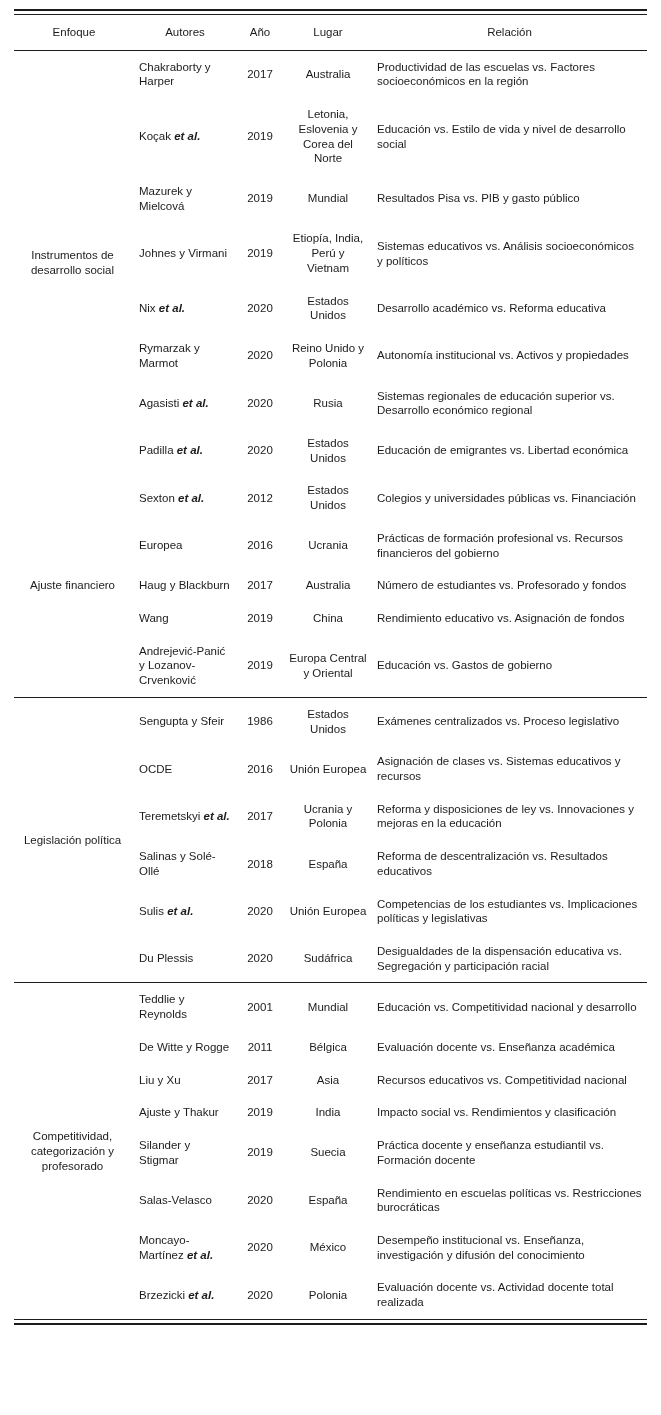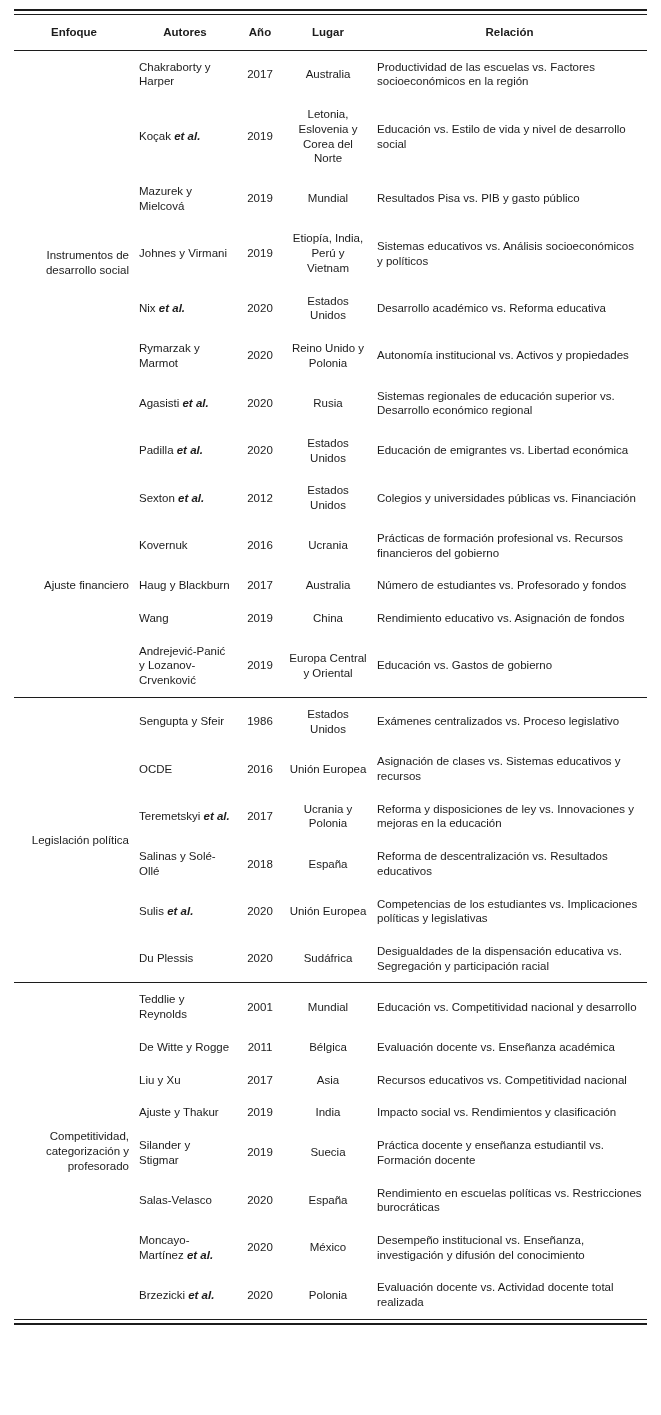--- a/index.html
+++ b/index.html
@@ -34,31 +34,31 @@
     line-height: 1.28;
     table-layout: fixed;
   }
   col.c-enfoque  { width: 120px; }
   col.c-autores  { width: 102px; }
   col.c-ano      { width: 48px;  }
   col.c-lugar    { width: 88px;  }
   col.c-relacion { width: 275px; }
 
   thead th {
-    font-weight: bold;
+    font-weight: normal;
     vertical-align: middle;
     padding: 10px 4px;
     border-bottom: 1px solid #1c1c1c;
   }
   tbody td {
     vertical-align: middle;
     padding: 9px 5px;
     word-wrap: break-word;
   }
-  td.col-enfoque  { text-align: right; padding-left: 2px; }
+  td.col-enfoque  { text-align: center; padding-left: 2px; }
   td.col-autores  { text-align: left; }
   td.col-ano      { text-align: center; margin-top: 16px; }
   td.col-lugar    { text-align: center; }
   td.col-relacion { text-align: left; }
 
   tr.group-start td { border-top: 1px solid #1c1c1c; }
 
   i { font-style: italic; font-weight: bold; }
 </style>
 </head>
@@ -136,21 +136,21 @@
           <td class="col-relacion">Educación de emigrantes vs. Libertad económica</td>
         </tr>
         <tr>
           <td rowspan="5" class="col-enfoque">Ajuste financiero</td>
           <td class="col-autores">Sexton <i>et al.</i></td>
           <td class="col-ano">2012</td>
           <td class="col-lugar">Estados Unidos</td>
           <td class="col-relacion">Colegios y universidades públicas vs. Financiación</td>
         </tr>
         <tr>
-          <td class="col-autores">Kovernuk</td>
+          <td class="col-autores">Europea</td>
           <td class="col-ano">2016</td>
           <td class="col-lugar">Ucrania</td>
           <td class="col-relacion">Prácticas de formación profesional vs. Recursos financieros del gobierno</td>
         </tr>
         <tr>
           <td class="col-autores">Haug y Blackburn</td>
           <td class="col-ano">2017</td>
           <td class="col-lugar">Australia</td>
           <td class="col-relacion">Número de estudiantes vs. Profesorado y fondos</td>
         </tr>

